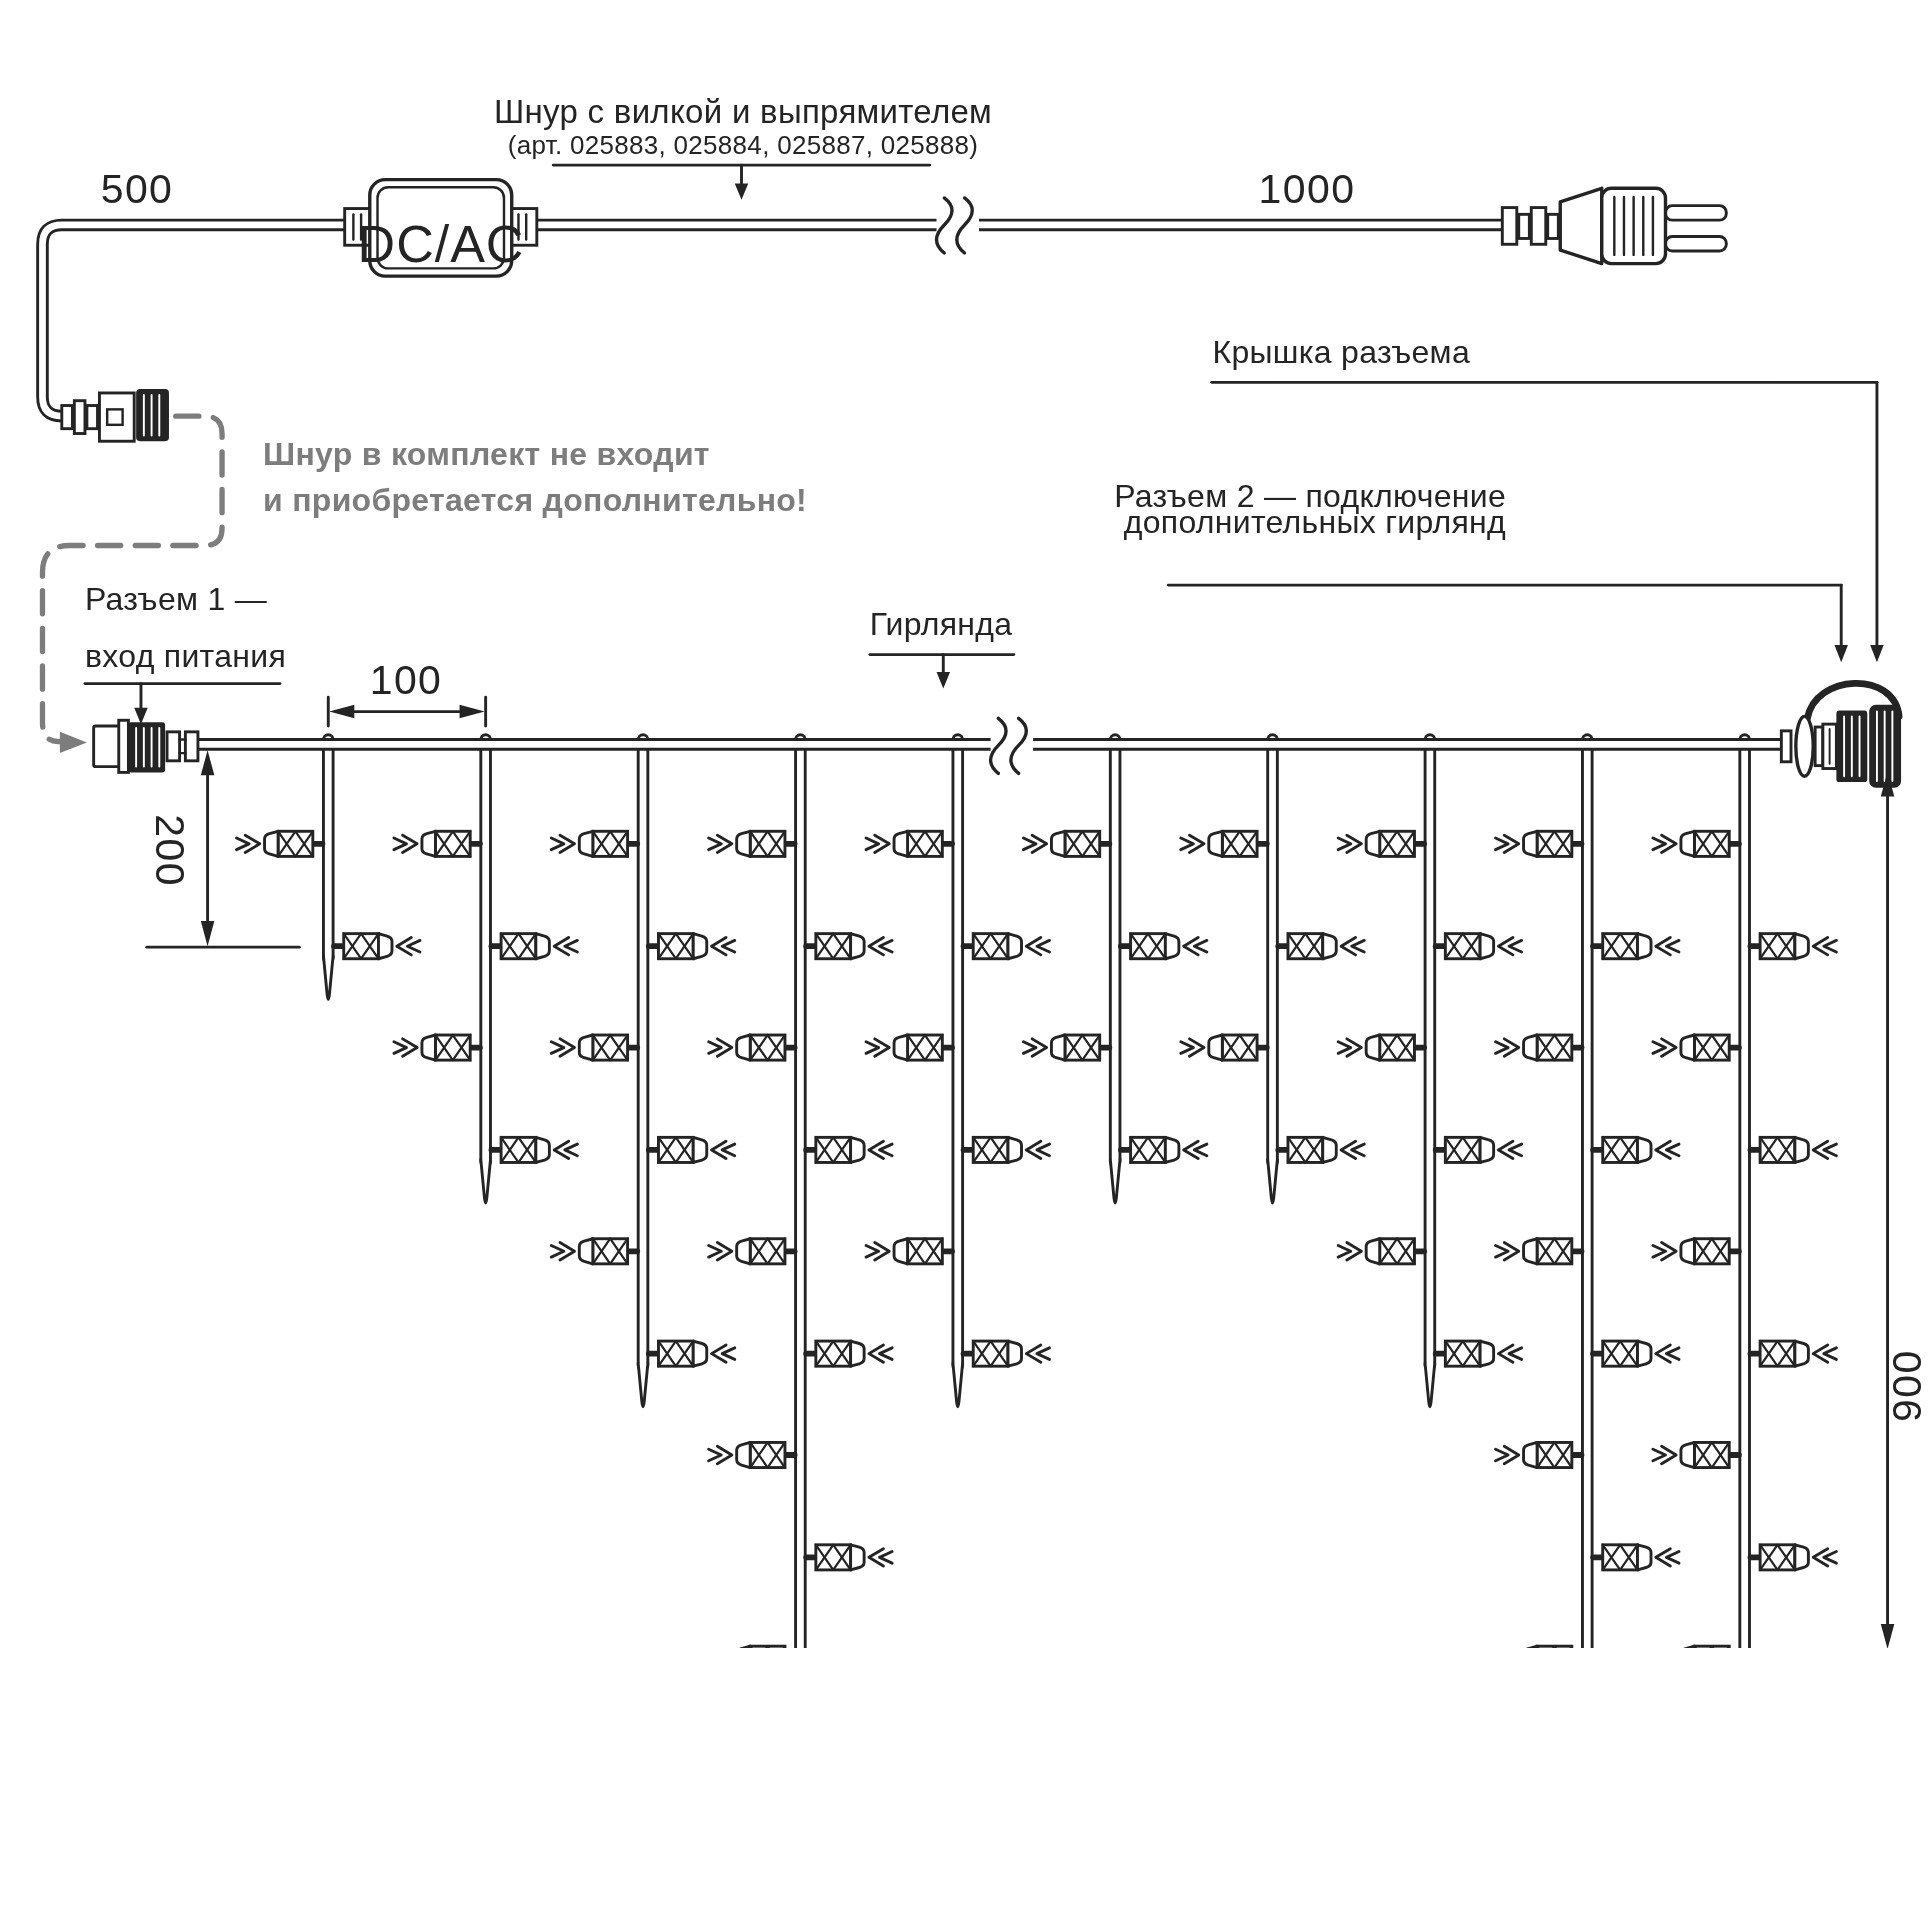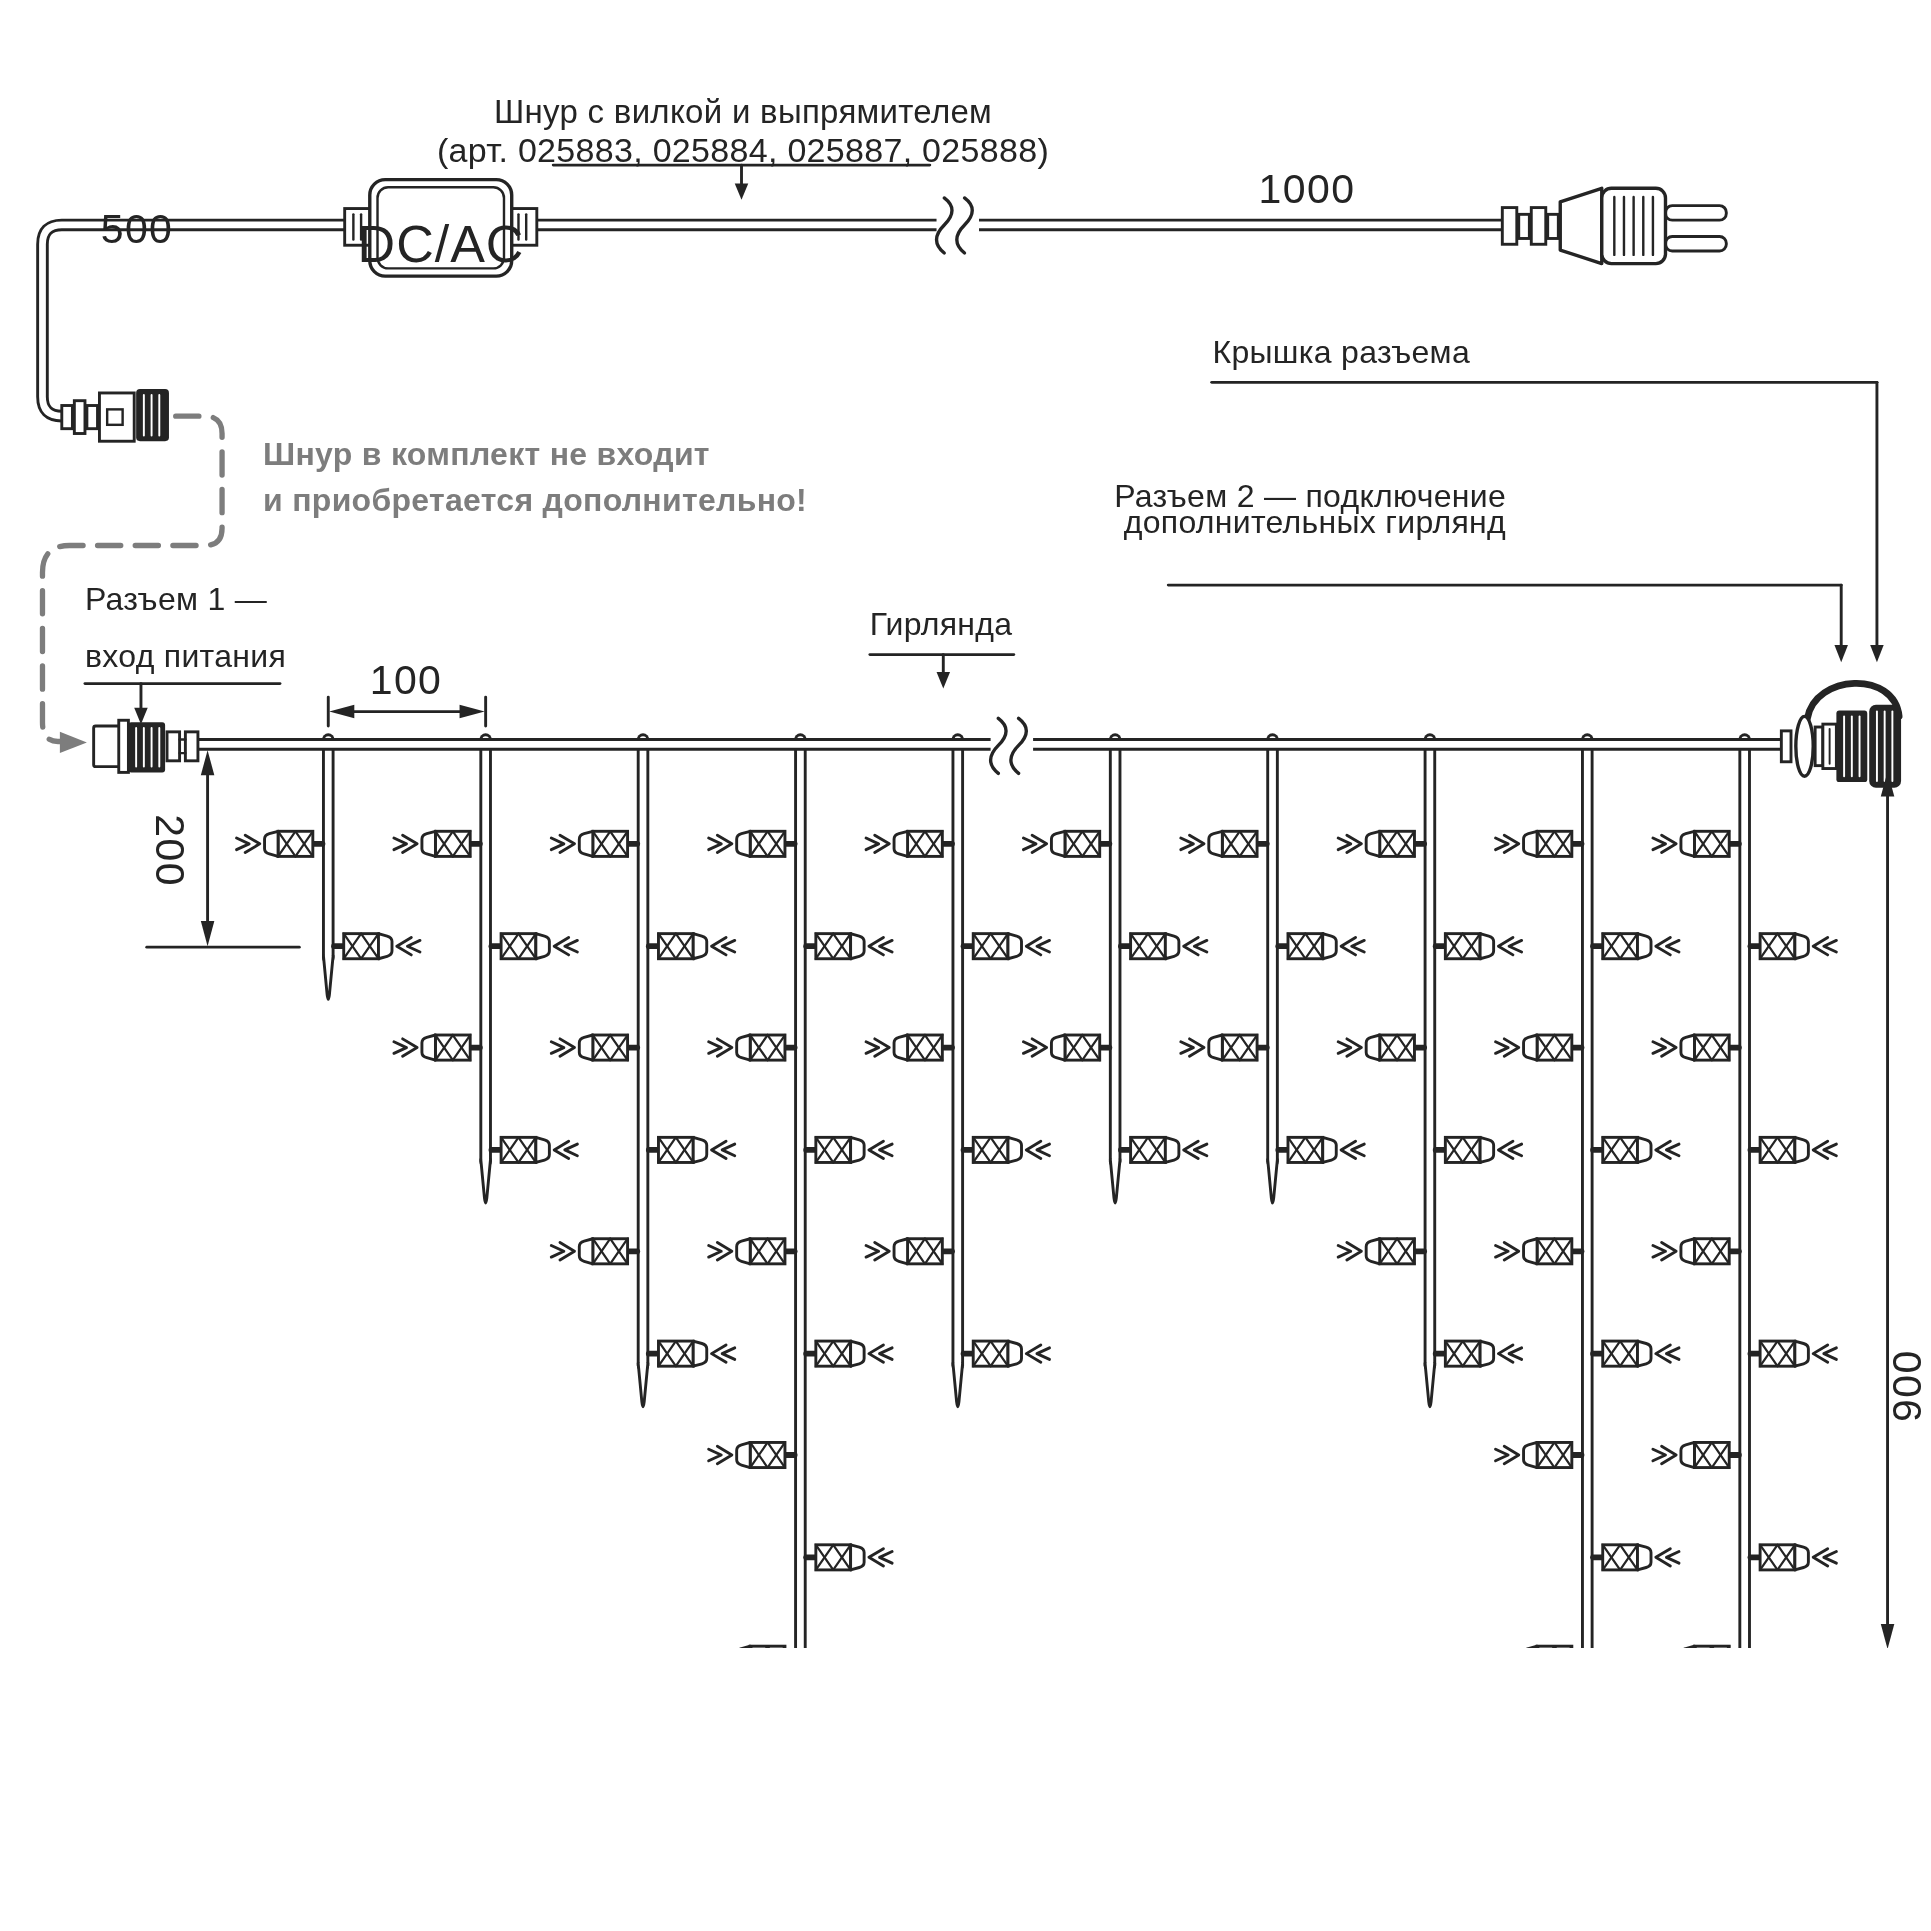--- a/index.html
+++ b/index.html
@@ -4,22 +4,22 @@
 <style>
   html,body{margin:0;padding:0;background:#fff;overflow:hidden;}
   #canvas{position:relative;width:1931px;height:1648px;background:#fff;overflow:hidden;}
   #art{position:absolute;left:0;top:0;}
   .lbl{position:absolute;font-family:"Liberation Sans",sans-serif;color:#242424;white-space:nowrap;letter-spacing:0.3px;line-height:1.15;}
   .cx{transform:translateX(-50%);}
   .s33{font-size:32px;}
   .s42{font-size:41px;letter-spacing:1.4px;}
   .gray{color:#7d7d7d;font-weight:bold;}
   #t-title{left:743px;top:93px;font-size:33px;}
-  #t-sub{left:743px;top:131px;font-size:34px;}
-  #t-500{left:137px;top:166px;margin-top:40px;}
+  #t-sub{left:743px;top:131px;font-size:26px;}
+  #t-500{left:137px;top:166px;}
   #t-1000{left:1262px;top:166px;margin-left:45px;}
   #t-dcac{left:441px;top:215px;font-size:52px;letter-spacing:1px;}
   #t-note1{left:263px;top:436px;}
   #t-note2{left:263px;top:482px;}
   #t-r1a{left:85px;top:581px;}
   #t-r1b{left:85px;top:638px;}
   #t-girl{left:941px;top:606px;}
   #t-kry{right:461px;top:334px;}
   #t-r2a{right:425px;top:478px;}
   #t-r2b{right:425px;top:504px;}

